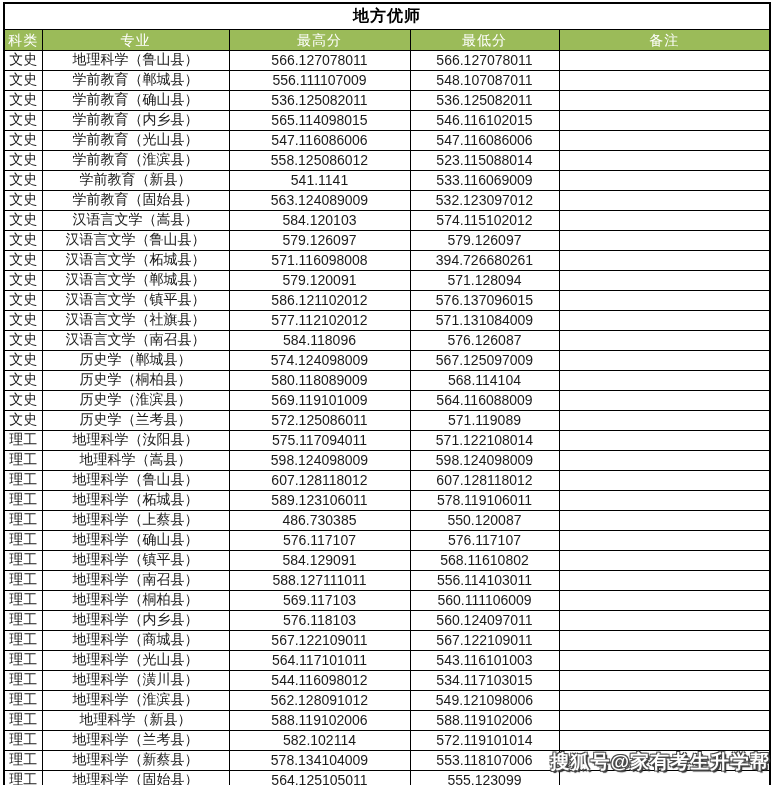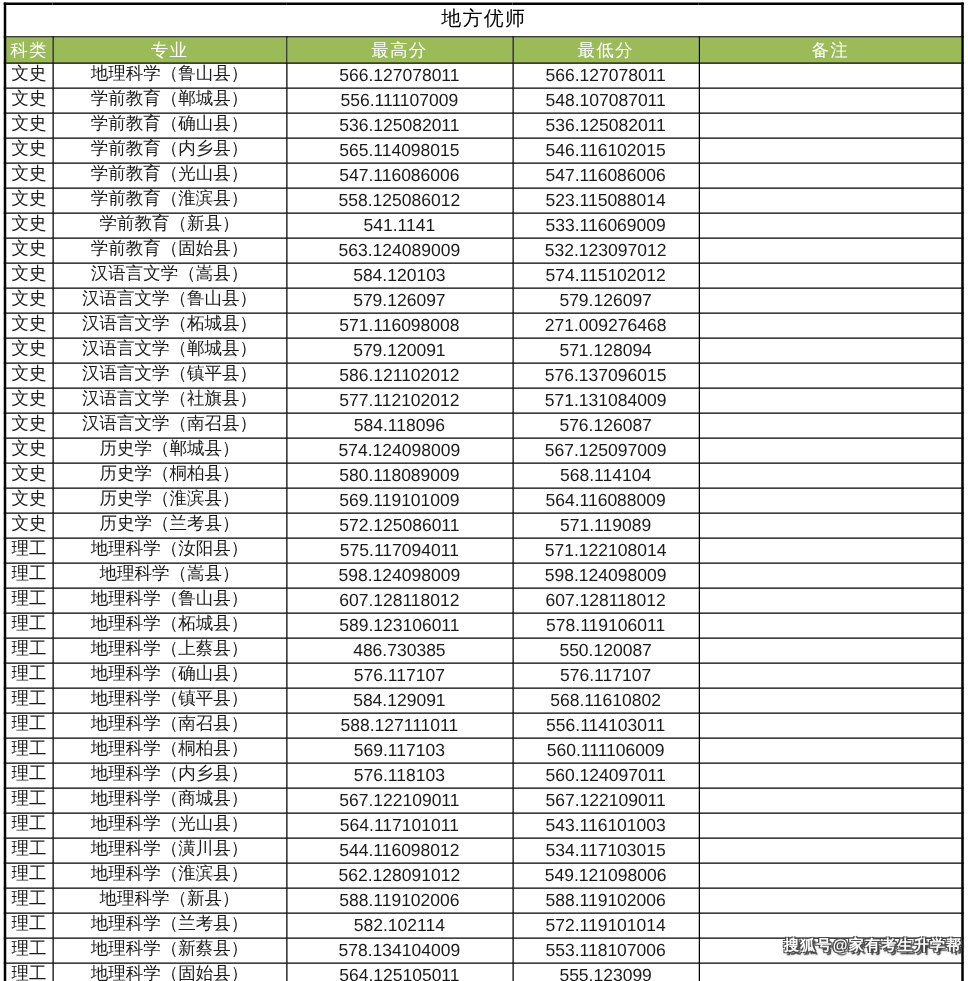--- a/index.html
+++ b/index.html
@@ -37,21 +37,21 @@
     white-space: nowrap;
     overflow: hidden;
     line-height: 1.15;
   }
   table.score-table {
     border: 2px solid #000000;
   }
   tr.title-row td {
     height: 25px;
     font-size: 16px;
-    font-weight: normal;
+    font-weight: bold;
     color: #000000;
     background: #ffffff;
     letter-spacing: 1px;
   }
   tr.header-row th {
     height: 20px;
     background: var(--header-bg, #9BBB59);
     color: var(--header-text, #ffffff);
     font-weight: normal;
     font-size: 14px;
@@ -61,22 +61,22 @@
     height: 19px;
     font-size: 14px;
   }
   tr.data-row td.cell-category,
   tr.data-row td.cell-major {
     font-family: "Liberation Serif", "DejaVu Serif", serif;
   }
   .watermark {
     position: absolute;
     right: 4px;
-    bottom: 20px;
-    font-size: 12px;
+    bottom: 10px;
+    font-size: 19px;
     font-weight: bold;
     color: #ffffff;
     letter-spacing: 1px;
     text-shadow:
       -1px -1px 0 #4a4a4a,
        1px -1px 0 #4a4a4a,
       -1px  1px 0 #4a4a4a,
        1px  1px 0 #4a4a4a,
        2px  2px 1px #2a2a2a;
     pointer-events: none;
@@ -175,21 +175,21 @@
     <td class="cell-category">文史</td>
     <td class="cell-major">汉语言文学（鲁山县）</td>
     <td class="cell-max">579.126097</td>
     <td class="cell-min">579.126097</td>
     <td class="cell-remark"></td>
   </tr>
         <tr class="data-row">
     <td class="cell-category">文史</td>
     <td class="cell-major">汉语言文学（柘城县）</td>
     <td class="cell-max">571.116098008</td>
-    <td class="cell-min">271.009276468</td>
+    <td class="cell-min">394.726680261</td>
     <td class="cell-remark"></td>
   </tr>
         <tr class="data-row">
     <td class="cell-category">文史</td>
     <td class="cell-major">汉语言文学（郸城县）</td>
     <td class="cell-max">579.120091</td>
     <td class="cell-min">571.128094</td>
     <td class="cell-remark"></td>
   </tr>
         <tr class="data-row">

